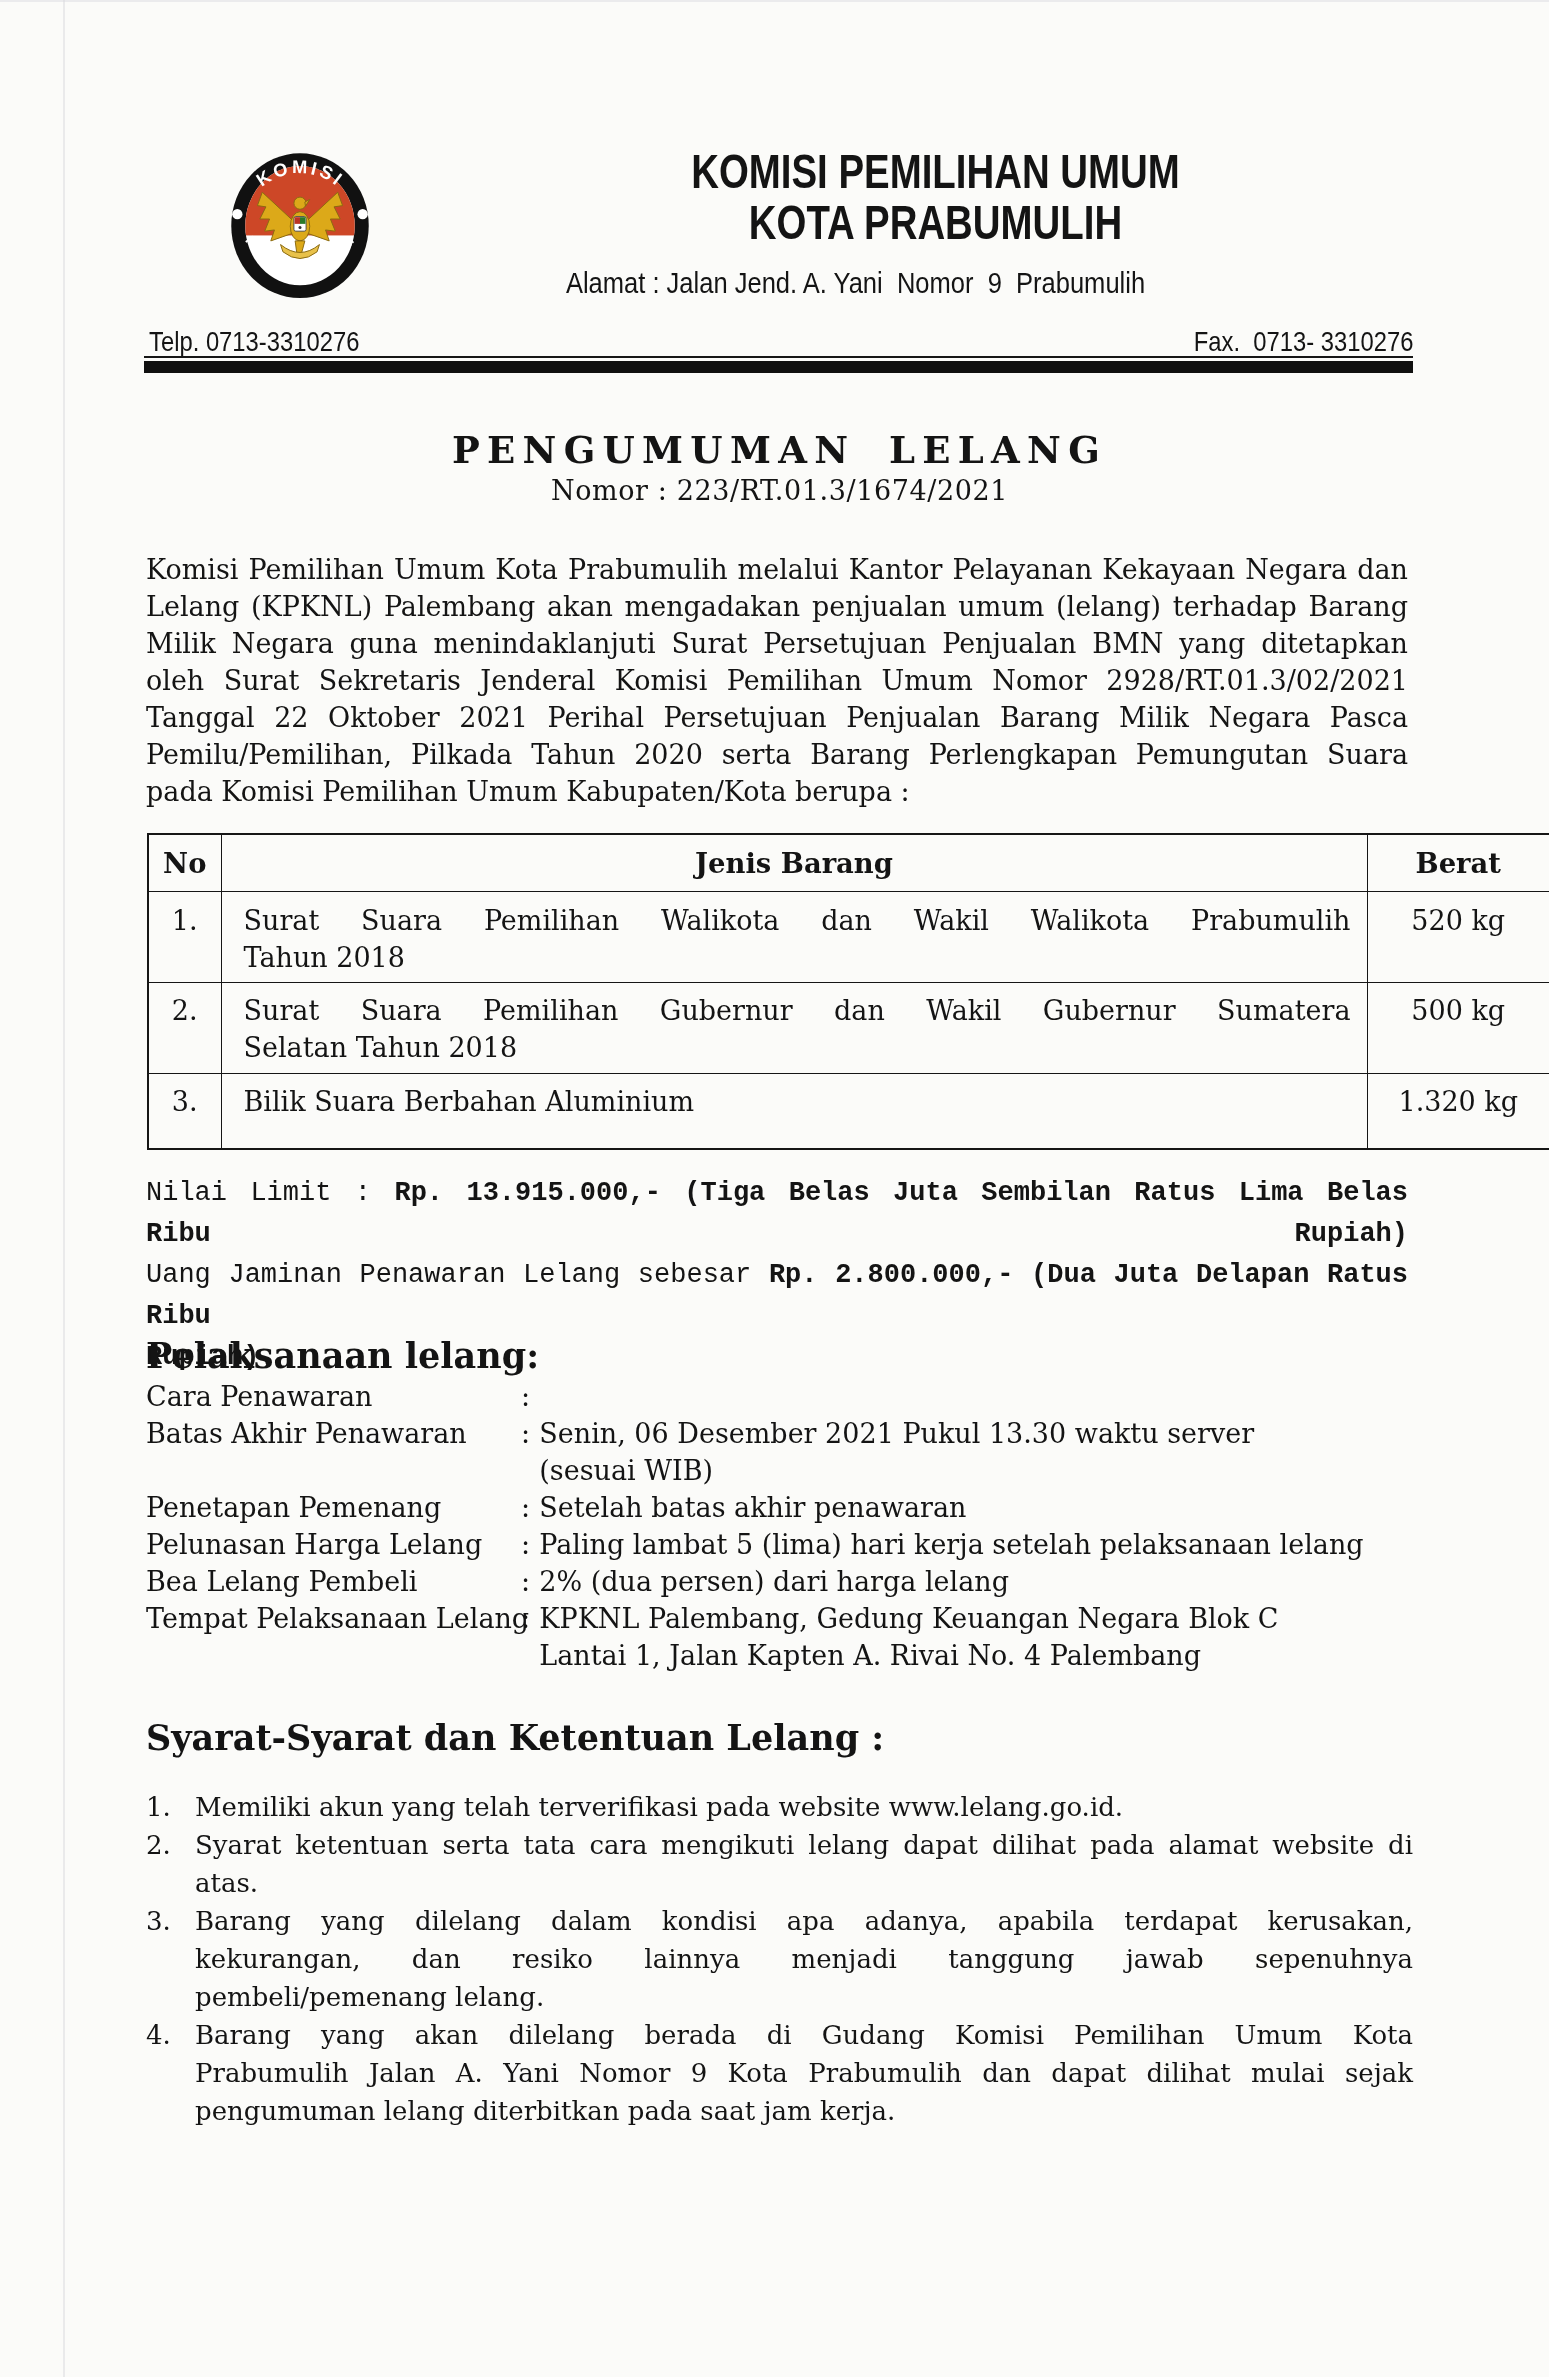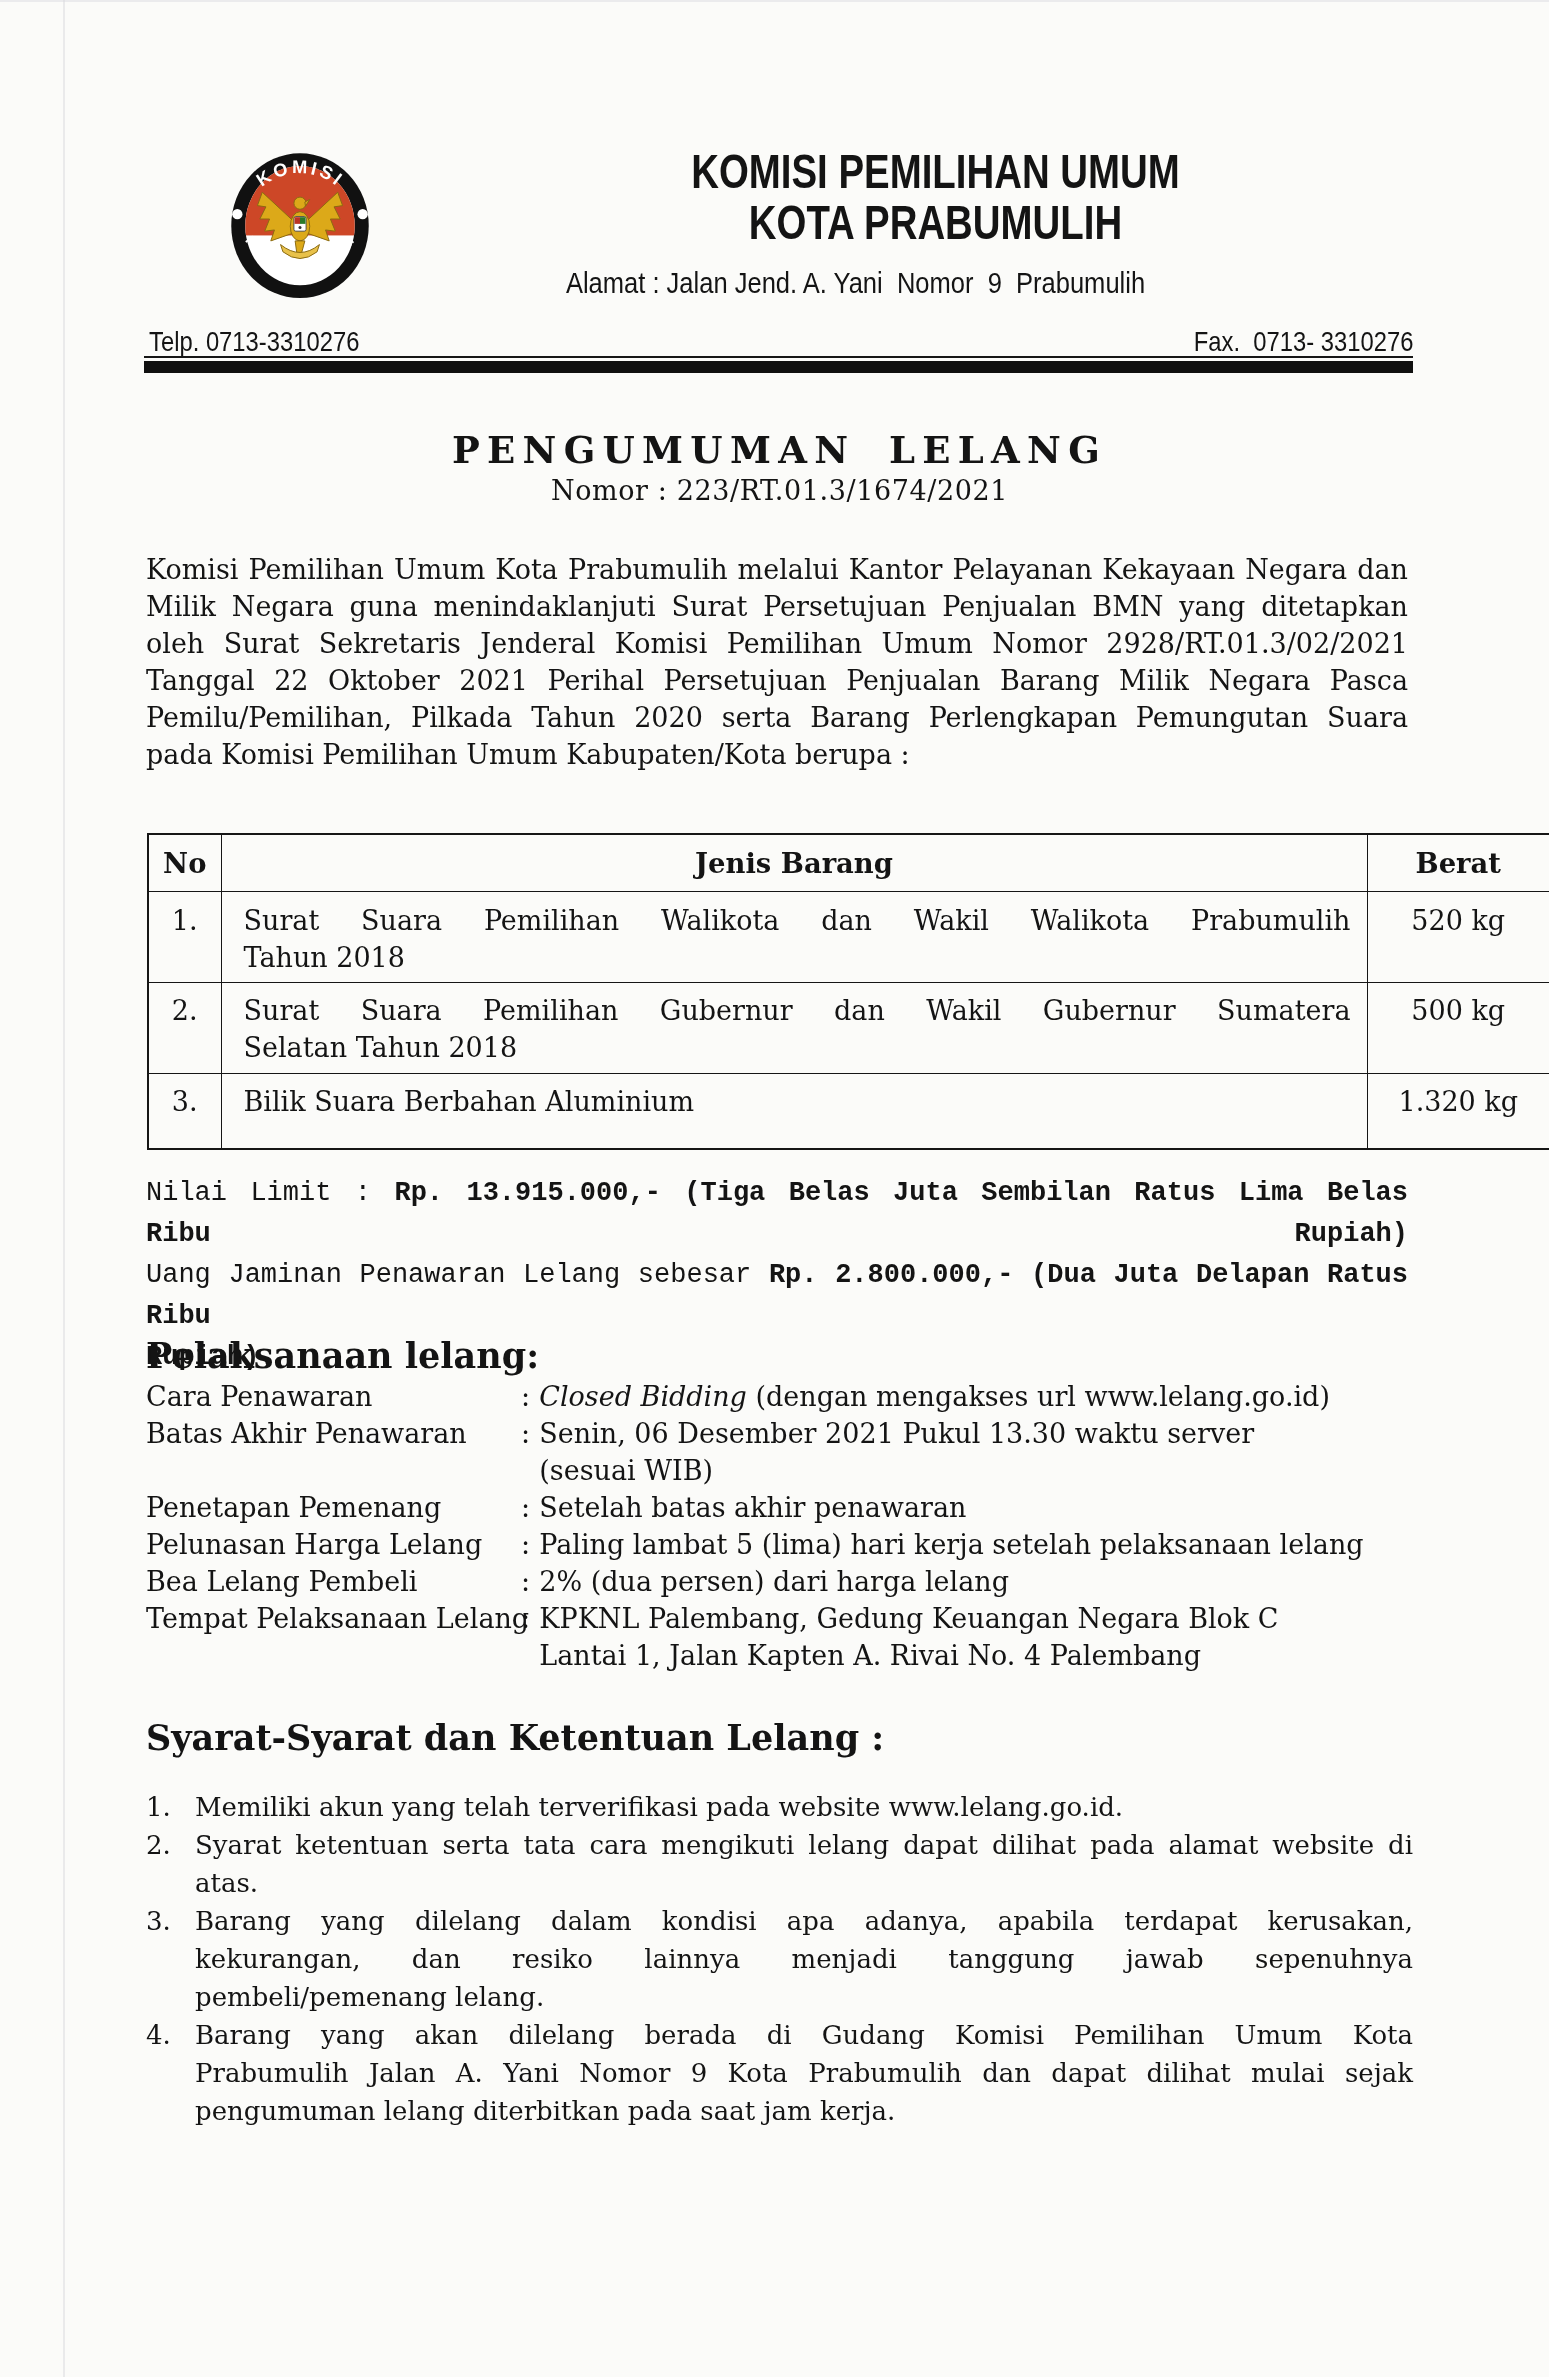--- a/index.html
+++ b/index.html
@@ -132,20 +132,21 @@
   <div class="abs rule-thick"></div>
 </div>
 
 <div class="abs titleblock">
   <div class="doc-title">PENGUMUMAN LELANG</div>
   <div class="doc-number">Nomor : 223/RT.01.3/1674/2021</div>
 </div>
 
 <div class="abs intro" id="intro">
     <div class="pline jline">Komisi Pemilihan Umum Kota Prabumulih melalui Kantor Pelayanan Kekayaan Negara dan</div>
+    <div class="pline jline">Lelang  (KPKNL) Palembang akan mengadakan penjualan umum (lelang) terhadap Barang</div>
     <div class="pline jline">Milik Negara guna menindaklanjuti Surat Persetujuan Penjualan BMN yang ditetapkan</div>
     <div class="pline jline">oleh Surat Sekretaris Jenderal Komisi Pemilihan Umum Nomor 2928/RT.01.3/02/2021</div>
     <div class="pline jline">Tanggal 22 Oktober 2021 Perihal Persetujuan Penjualan Barang Milik Negara Pasca</div>
     <div class="pline jline">Pemilu/Pemilihan, Pilkada Tahun 2020 serta Barang Perlengkapan Pemungutan Suara</div>
     <div class="pline">pada Komisi Pemilihan Umum Kabupaten/Kota berupa :</div>
   </div>
 
 <table class="abs bmn-table">
   <colgroup>
       <col class="col-no">
@@ -191,23 +192,20 @@
     <div class="pline lh68 jline"><span>Uang Jaminan Penawaran Lelang sebesar </span><span class="b">Rp. 2.800.000,- (Dua Juta Delapan Ratus Ribu</span></div>
     <div class="pline lh68"><span class="b">Rupiah).</span></div>
   </div>
 
 <div class="abs exec">
   <div class="sec-heading">Pelaksanaan lelang:</div>
   <div class="exec-rows" id="exec-rows">
       <div class="exec-row">
         <div class="exec-label">Cara Penawaran</div>
         <div class="exec-colon">:</div>
-        <div class="exec-value">
-          <div class="xline"><i>Closed Bidding</i><span> (dengan mengakses url www.lelang.go.id)</span></div>
-        </div>
       </div>
       <div class="exec-row">
         <div class="exec-label">Batas Akhir Penawaran</div>
         <div class="exec-colon">:</div>
         <div class="exec-value">
           <div class="xline"><span>Senin, 06 Desember 2021 Pukul 13.30 waktu server</span></div>
           <div class="xline"><span>(sesuai WIB)</span></div>
         </div>
       </div>
       <div class="exec-row">

